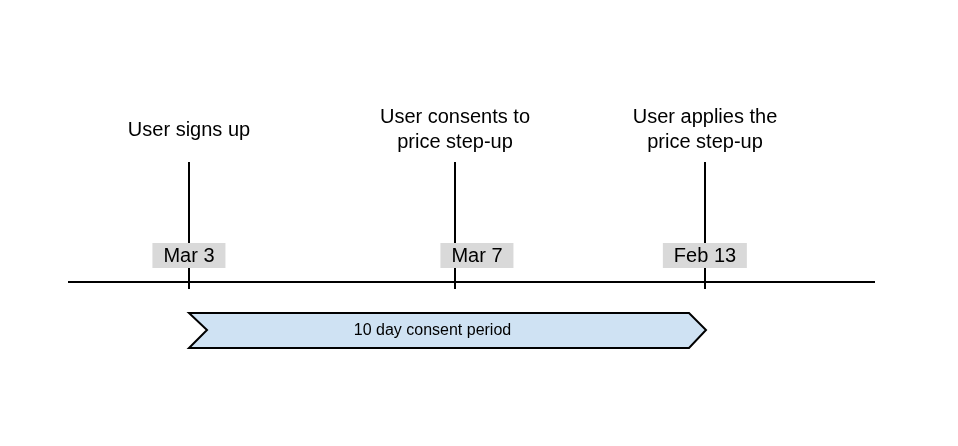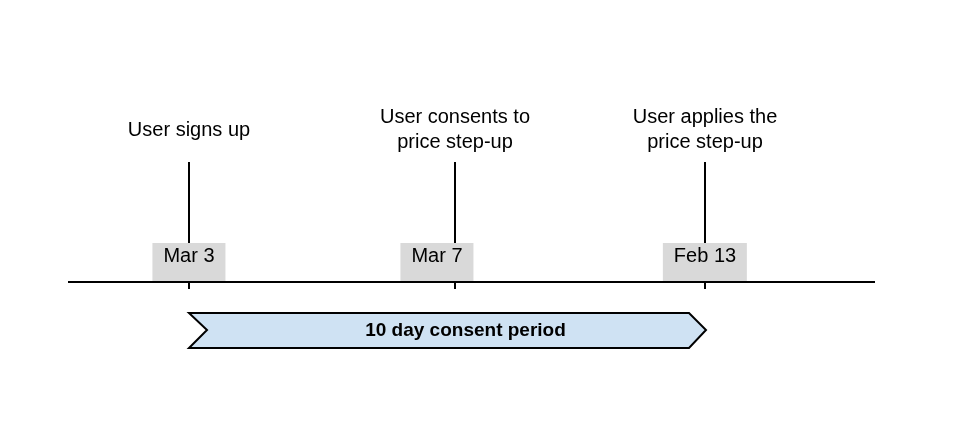--- a/index.html
+++ b/index.html
@@ -50,21 +50,21 @@
     position: absolute;
     top: 162px;
     height: 127px;
     width: 2px;
     margin-left: -1px; 
     background: var(--line);
   }
   .event-date-chip {
     position: absolute;
     top: 243px;
-    height: 38px;
+    height: 25px;
     line-height: 25px;
     transform: translateX(-50%); 
     background: var(--date-chip-bg);
     padding: 0 11px;
     font-size: 20px;
     white-space: nowrap;
     color: var(--text);
   }
   .period-banner-svg {
     position: absolute;
@@ -74,48 +74,47 @@
     height: 52px;
   }
   .period-banner-svg polygon {
     fill: var(--period-fill);
     stroke: var(--period-border);
     stroke-width: 2;
     stroke-linejoin: miter;
   }
   .period-banner-label {
     position: absolute;
-    left: 207px;
+    left: 174px;
     top: 317px;
     width: 517px;
     height: 26px;
     display: flex;
     align-items: center;
     justify-content: center;
-    font-size: 19px;
+    font-size: 16px;
     color: var(--text);
     white-space: nowrap;
-    font-weight: bold;
   }
 </style>
 </head>
 <body>
 
 <div class="canvas">
 
   <div class="timeline-axis"></div>
 
   <div class="event-label" style="left:189px">User signs up</div>
   <div class="event-connector" style="left:189px"></div>
   <div class="event-date-chip" style="left:189px">Mar 3</div>
 
   <div class="event-label" style="left:455px">User consents to
 price step-up</div>
   <div class="event-connector" style="left:455px"></div>
-  <div class="event-date-chip" style="left:437px">Mar 7</div>
+  <div class="event-date-chip" style="left:477px">Mar 7</div>
 
   <div class="event-label" style="left:705px">User applies the
 price step-up</div>
   <div class="event-connector" style="left:705px"></div>
   <div class="event-date-chip" style="left:705px">Feb 13</div>
 
   <svg class="period-banner-svg" viewBox="0 0 540 52" aria-hidden="true">
     <polygon points="9,9 509,9 526,26 509,44 9,44 27,26"></polygon>
   </svg>
   <div class="period-banner-label">10 day consent period</div>

